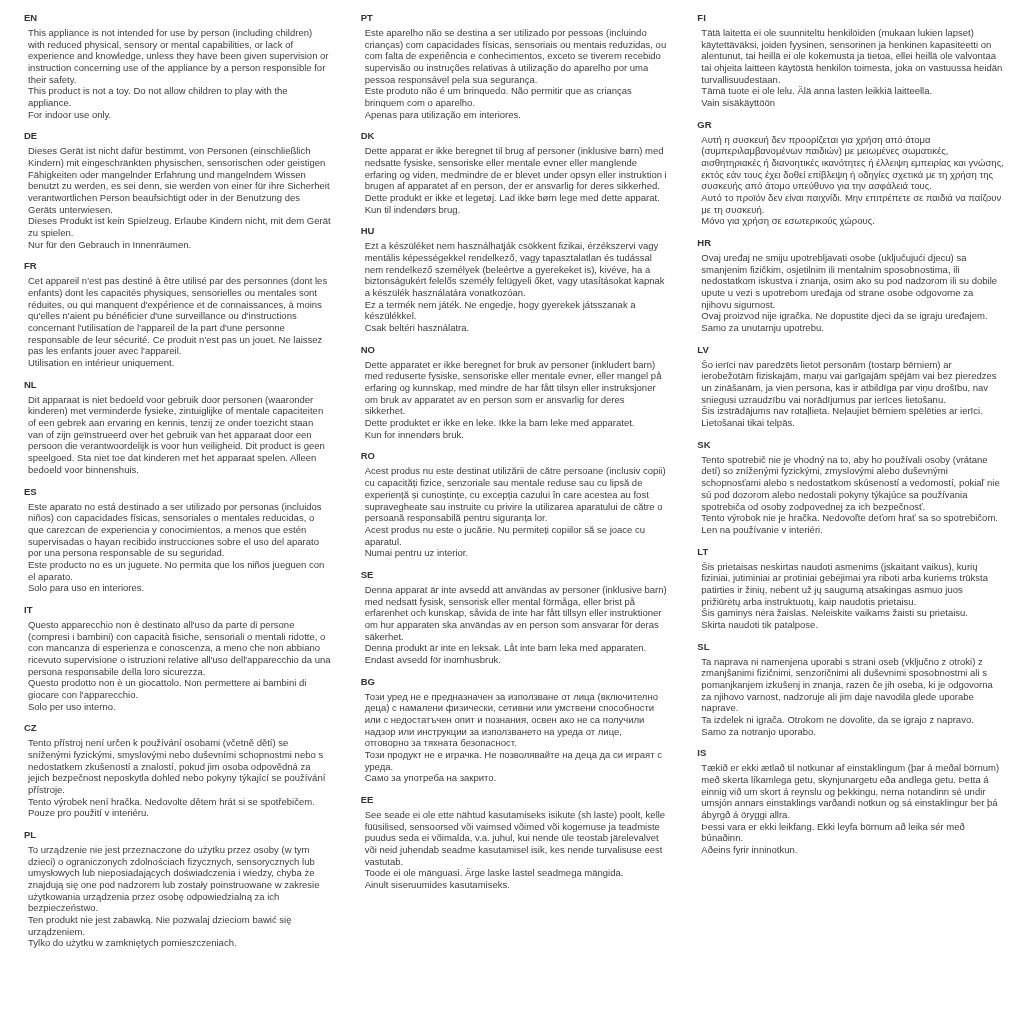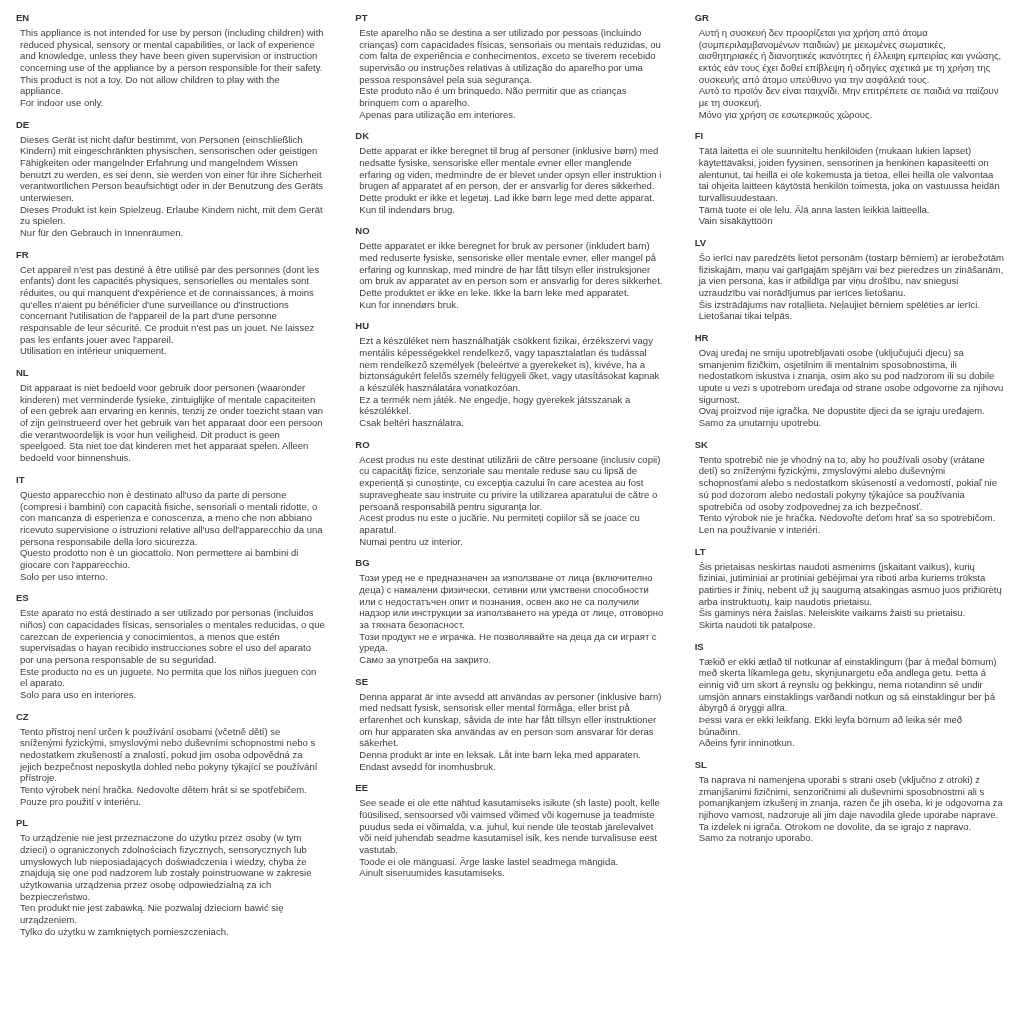--- a/index.html
+++ b/index.html
@@ -5,21 +5,21 @@
   html, body {
     margin: 0;
     padding: 0;
     background: #ffffff;
     font-family: "Liberation Sans", sans-serif;
   }
   .page {
     width: 1024px;
     height: 1024px;
     box-sizing: border-box;
-    padding: 12px 16px 8px 16px;
+    padding: 12px 16px 8px 24px;
     display: grid;
     grid-template-columns: 1fr 1fr 1fr;
     column-gap: 26px;
     background: #ffffff;
     color: #3c3c3c;
   }
   .col { min-width: 0; }
   .sec { margin: 0 0 10px 0; }
   .lang {
     font-size: 9.5px;
@@ -56,30 +56,30 @@
     <div class="sec">
       <h2 class="lang">FR</h2>
       <p class="txt">Cet appareil n'est pas destiné à être utilisé par des personnes (dont les enfants) dont les capacités physiques, sensorielles ou mentales sont réduites, ou qui manquent d'expérience et de connaissances, à moins qu'elles n'aient pu bénéficier d'une surveillance ou d'instructions concernant l'utilisation de l'appareil de la part d'une personne responsable de leur sécurité. Ce produit n'est pas un jouet. Ne laissez pas les enfants jouer avec l'appareil.
 Utilisation en intérieur uniquement.</p>
     </div>
     <div class="sec">
       <h2 class="lang">NL</h2>
       <p class="txt">Dit apparaat is niet bedoeld voor gebruik door personen (waaronder kinderen) met verminderde fysieke, zintuiglijke of mentale capaciteiten of een gebrek aan ervaring en kennis, tenzij ze onder toezicht staan van of zijn geïnstrueerd over het gebruik van het apparaat door een persoon die verantwoordelijk is voor hun veiligheid. Dit product is geen speelgoed. Sta niet toe dat kinderen met het apparaat spelen. Alleen bedoeld voor binnenshuis.</p>
     </div>
     <div class="sec">
+      <h2 class="lang">ES</h2>
+      <p class="txt">Este aparato no está destinado a ser utilizado por personas (incluidos niños) con capacidades físicas, sensoriales o mentales reducidas, o que carezcan de experiencia y conocimientos, a menos que estén supervisadas o hayan recibido instrucciones sobre el uso del aparato por una persona responsable de su seguridad.
+Este producto no es un juguete. No permita que los niños jueguen con el aparato.
+Solo para uso en interiores.</p>
+    </div>
+    <div class="sec">
       <h2 class="lang">IT</h2>
       <p class="txt">Questo apparecchio non è destinato all'uso da parte di persone (compresi i bambini) con capacità fisiche, sensoriali o mentali ridotte, o con mancanza di esperienza e conoscenza, a meno che non abbiano ricevuto supervisione o istruzioni relative all'uso dell'apparecchio da una persona responsabile della loro sicurezza.
 Questo prodotto non è un giocattolo. Non permettere ai bambini di giocare con l'apparecchio.
 Solo per uso interno.</p>
-    </div>
-    <div class="sec">
-      <h2 class="lang">ES</h2>
-      <p class="txt">Este aparato no está destinado a ser utilizado por personas (incluidos niños) con capacidades físicas, sensoriales o mentales reducidas, o que carezcan de experiencia y conocimientos, a menos que estén supervisadas o hayan recibido instrucciones sobre el uso del aparato por una persona responsable de su seguridad.
-Este producto no es un juguete. No permita que los niños jueguen con el aparato.
-Solo para uso en interiores.</p>
     </div>
     <div class="sec">
       <h2 class="lang">CZ</h2>
       <p class="txt">Tento přístroj není určen k používání osobami (včetně dětí) se sníženými fyzickými, smyslovými nebo duševními schopnostmi nebo s nedostatkem zkušeností a znalostí, pokud jim osoba odpovědná za jejich bezpečnost neposkytla dohled nebo pokyny týkající se používání přístroje.
 Tento výrobek není hračka. Nedovolte dětem hrát si se spotřebičem.
 Pouze pro použití v interiéru.</p>
     </div>
     <div class="sec">
       <h2 class="lang">PL</h2>
       <p class="txt">To urządzenie nie jest przeznaczone do użytku przez osoby (w tym dzieci) o ograniczonych zdolnościach fizycznych, sensorycznych lub umysłowych lub nieposiadających doświadczenia i wiedzy, chyba że znajdują się one pod nadzorem lub zostały poinstruowane w zakresie użytkowania urządzenia przez osobę odpowiedzialną za ich bezpieczeństwo.
@@ -95,101 +95,101 @@
 Este produto não é um brinquedo. Não permitir que as crianças brinquem com o aparelho.
 Apenas para utilização em interiores.</p>
     </div>
     <div class="sec">
       <h2 class="lang">DK</h2>
       <p class="txt">Dette apparat er ikke beregnet til brug af personer (inklusive børn) med nedsatte fysiske, sensoriske eller mentale evner eller manglende erfaring og viden, medmindre de er blevet under opsyn eller instruktion i brugen af apparatet af en person, der er ansvarlig for deres sikkerhed.
 Dette produkt er ikke et legetøj. Lad ikke børn lege med dette apparat.
 Kun til indendørs brug.</p>
     </div>
     <div class="sec">
+      <h2 class="lang">HU</h2>
+      <p class="txt">Ezt a készüléket nem használhatják csökkent fizikai, érzékszervi vagy mentális képességekkel rendelkező, vagy tapasztalatlan és tudással nem rendelkező személyek (beleértve a gyerekeket is), kivéve, ha a biztonságukért felelős személy felügyeli őket, vagy utasításokat kapnak a készülék használatára vonatkozóan.
+Ez a termék nem játék. Ne engedje, hogy gyerekek játsszanak a készülékkel.
+Csak beltéri használatra.</p>
+    </div>
+    <div class="sec">
       <h2 class="lang">NO</h2>
       <p class="txt">Dette apparatet er ikke beregnet for bruk av personer (inkludert barn) med reduserte fysiske, sensoriske eller mentale evner, eller mangel på erfaring og kunnskap, med mindre de har fått tilsyn eller instruksjoner om bruk av apparatet av en person som er ansvarlig for deres sikkerhet.
 Dette produktet er ikke en leke. Ikke la barn leke med apparatet.
 Kun for innendørs bruk.</p>
-    </div>
-    <div class="sec">
-      <h2 class="lang">HU</h2>
-      <p class="txt">Ezt a készüléket nem használhatják csökkent fizikai, érzékszervi vagy mentális képességekkel rendelkező, vagy tapasztalatlan és tudással nem rendelkező személyek (beleértve a gyerekeket is), kivéve, ha a biztonságukért felelős személy felügyeli őket, vagy utasításokat kapnak a készülék használatára vonatkozóan.
-Ez a termék nem játék. Ne engedje, hogy gyerekek játsszanak a készülékkel.
-Csak beltéri használatra.</p>
     </div>
     <div class="sec">
       <h2 class="lang">RO</h2>
       <p class="txt">Acest produs nu este destinat utilizării de către persoane (inclusiv copii) cu capacități fizice, senzoriale sau mentale reduse sau cu lipsă de experiență și cunoștințe, cu excepția cazului în care acestea au fost supravegheate sau instruite cu privire la utilizarea aparatului de către o persoană responsabilă pentru siguranța lor.
 Acest produs nu este o jucărie. Nu permiteți copiilor să se joace cu aparatul.
 Numai pentru uz interior.</p>
     </div>
     <div class="sec">
+      <h2 class="lang">SE</h2>
+      <p class="txt">Denna apparat är inte avsedd att användas av personer (inklusive barn) med nedsatt fysisk, sensorisk eller mental förmåga, eller brist på erfarenhet och kunskap, såvida de inte har fått tillsyn eller instruktioner om hur apparaten ska användas av en person som ansvarar för deras säkerhet.
+Denna produkt är inte en leksak. Låt inte barn leka med apparaten.
+Endast avsedd för inomhusbruk.</p>
+    </div>
+    <div class="sec">
       <h2 class="lang">BG</h2>
       <p class="txt">Този уред не е предназначен за използване от лица (включително деца) с намалени физически, сетивни или умствени способности или с недостатъчен опит и познания, освен ако не са получили надзор или инструкции за използването на уреда от лице, отговорно за тяхната безопасност.
 Този продукт не е играчка. Не позволявайте на деца да си играят с уреда.
 Само за употреба на закрито.</p>
-    </div>
-    <div class="sec">
-      <h2 class="lang">SE</h2>
-      <p class="txt">Denna apparat är inte avsedd att användas av personer (inklusive barn) med nedsatt fysisk, sensorisk eller mental förmåga, eller brist på erfarenhet och kunskap, såvida de inte har fått tillsyn eller instruktioner om hur apparaten ska användas av en person som ansvarar för deras säkerhet.
-Denna produkt är inte en leksak. Låt inte barn leka med apparaten.
-Endast avsedd för inomhusbruk.</p>
     </div>
     <div class="sec">
       <h2 class="lang">EE</h2>
       <p class="txt">See seade ei ole ette nähtud kasutamiseks isikute (sh laste) poolt, kelle füüsilised, sensoorsed või vaimsed võimed või kogemuse ja teadmiste puudus seda ei võimalda, v.a. juhul, kui nende üle teostab järelevalvet või neid juhendab seadme kasutamisel isik, kes nende turvalisuse eest vastutab.
 Toode ei ole mänguasi. Ärge laske lastel seadmega mängida.
 Ainult siseruumides kasutamiseks.</p>
     </div>
   </div>
 
   <div class="col">
     <div class="sec">
+      <h2 class="lang">FI</h2>
+      <p class="txt">Tätä laitetta ei ole suunniteltu henkilöiden (mukaan lukien lapset) käytettäväksi, joiden fyysinen, sensorinen ja henkinen kapasiteetti on alentunut, tai heillä ei ole kokemusta ja tietoa, ellei heillä ole valvontaa tai ohjeita laitteen käytöstä henkilön toimesta, joka on vastuussa heidän turvallisuudestaan.
+Tämä tuote ei ole lelu. Älä anna lasten leikkiä laitteella.
+Vain sisäkäyttöön</p>
+    </div>
+    <div class="sec">
       <h2 class="lang">GR</h2>
       <p class="txt">Αυτή η συσκευή δεν προορίζεται για χρήση από άτομα (συμπεριλαμβανομένων παιδιών) με μειωμένες σωματικές, αισθητηριακές ή διανοητικές ικανότητες ή έλλειψη εμπειρίας και γνώσης, εκτός εάν τους έχει δοθεί επίβλεψη ή οδηγίες σχετικά με τη χρήση της συσκευής από άτομο υπεύθυνο για την ασφάλειά τους.
 Αυτό το προϊόν δεν είναι παιχνίδι. Μην επιτρέπετε σε παιδιά να παίζουν με τη συσκευή.
 Μόνο για χρήση σε εσωτερικούς χώρους.</p>
     </div>
     <div class="sec">
-      <h2 class="lang">FI</h2>
-      <p class="txt">Tätä laitetta ei ole suunniteltu henkilöiden (mukaan lukien lapset) käytettäväksi, joiden fyysinen, sensorinen ja henkinen kapasiteetti on alentunut, tai heillä ei ole kokemusta ja tietoa, ellei heillä ole valvontaa tai ohjeita laitteen käytöstä henkilön toimesta, joka on vastuussa heidän turvallisuudestaan.
-Tämä tuote ei ole lelu. Älä anna lasten leikkiä laitteella.
-Vain sisäkäyttöön</p>
+      <h2 class="lang">HR</h2>
+      <p class="txt">Ovaj uređaj ne smiju upotrebljavati osobe (uključujući djecu) sa smanjenim fizičkim, osjetilnim ili mentalnim sposobnostima, ili nedostatkom iskustva i znanja, osim ako su pod nadzorom ili su dobile upute u vezi s upotrebom uređaja od strane osobe odgovorne za njihovu sigurnost.
+Ovaj proizvod nije igračka. Ne dopustite djeci da se igraju uređajem.
+Samo za unutarnju upotrebu.</p>
     </div>
     <div class="sec">
       <h2 class="lang">LV</h2>
       <p class="txt">Šo ierīci nav paredzēts lietot personām (tostarp bērniem) ar ierobežotām fiziskajām, maņu vai garīgajām spējām vai bez pieredzes un zināšanām, ja vien persona, kas ir atbildīga par viņu drošību, nav sniegusi uzraudzību vai norādījumus par ierīces lietošanu.
 Šis izstrādājums nav rotaļlieta. Neļaujiet bērniem spēlēties ar ierīci.
 Lietošanai tikai telpās.</p>
-    </div>
-    <div class="sec">
-      <h2 class="lang">HR</h2>
-      <p class="txt">Ovaj uređaj ne smiju upotrebljavati osobe (uključujući djecu) sa smanjenim fizičkim, osjetilnim ili mentalnim sposobnostima, ili nedostatkom iskustva i znanja, osim ako su pod nadzorom ili su dobile upute u vezi s upotrebom uređaja od strane osobe odgovorne za njihovu sigurnost.
-Ovaj proizvod nije igračka. Ne dopustite djeci da se igraju uređajem.
-Samo za unutarnju upotrebu.</p>
     </div>
     <div class="sec">
       <h2 class="lang">SK</h2>
       <p class="txt">Tento spotrebič nie je vhodný na to, aby ho používali osoby (vrátane detí) so zníženými fyzickými, zmyslovými alebo duševnými schopnosťami alebo s nedostatkom skúseností a vedomostí, pokiaľ nie sú pod dozorom alebo nedostali pokyny týkajúce sa používania spotrebiča od osoby zodpovednej za ich bezpečnosť.
 Tento výrobok nie je hračka. Nedovoľte deťom hrať sa so spotrebičom.
 Len na používanie v interiéri.</p>
     </div>
     <div class="sec">
       <h2 class="lang">LT</h2>
       <p class="txt">Šis prietaisas neskirtas naudoti asmenims (įskaitant vaikus), kurių fiziniai, jutiminiai ar protiniai gebėjimai yra riboti arba kuriems trūksta patirties ir žinių, nebent už jų saugumą atsakingas asmuo juos prižiūrėtų arba instruktuotų, kaip naudotis prietaisu.
 Šis gaminys nėra žaislas. Neleiskite vaikams žaisti su prietaisu.
 Skirta naudoti tik patalpose.</p>
     </div>
     <div class="sec">
+      <h2 class="lang">SL</h2>
+      <p class="txt">Ta naprava ni namenjena uporabi s strani oseb (vključno z otroki) z zmanjšanimi fizičnimi, senzoričnimi ali duševnimi sposobnostmi ali s pomanjkanjem izkušenj in znanja, razen če jih oseba, ki je odgovorna za njihovo varnost, nadzoruje ali jim daje navodila glede uporabe naprave.
+Ta izdelek ni igrača. Otrokom ne dovolite, da se igrajo z napravo.
+Samo za notranjo uporabo.</p>
+    </div>
+    <div class="sec">
       <h2 class="lang">IS</h2>
       <p class="txt">Tækið er ekki ætlað til notkunar af einstaklingum (þar á meðal börnum) með skerta líkamlega getu, skynjunargetu eða andlega getu. Þetta á einnig við um skort á reynslu og þekkingu, nema notandinn sé undir umsjón annars einstaklings varðandi notkun og sá einstaklingur ber þá ábyrgð á öryggi allra.
 Þessi vara er ekki leikfang. Ekki leyfa börnum að leika sér með búnaðinn.
 Aðeins fyrir inninotkun.</p>
-    </div>
-    <div class="sec">
-      <h2 class="lang">SL</h2>
-      <p class="txt">Ta naprava ni namenjena uporabi s strani oseb (vključno z otroki) z zmanjšanimi fizičnimi, senzoričnimi ali duševnimi sposobnostmi ali s pomanjkanjem izkušenj in znanja, razen če jih oseba, ki je odgovorna za njihovo varnost, nadzoruje ali jim daje navodila glede uporabe naprave.
-Ta izdelek ni igrača. Otrokom ne dovolite, da se igrajo z napravo.
-Samo za notranjo uporabo.</p>
     </div>
   </div>
 
 </div>
 
 </body></html>

